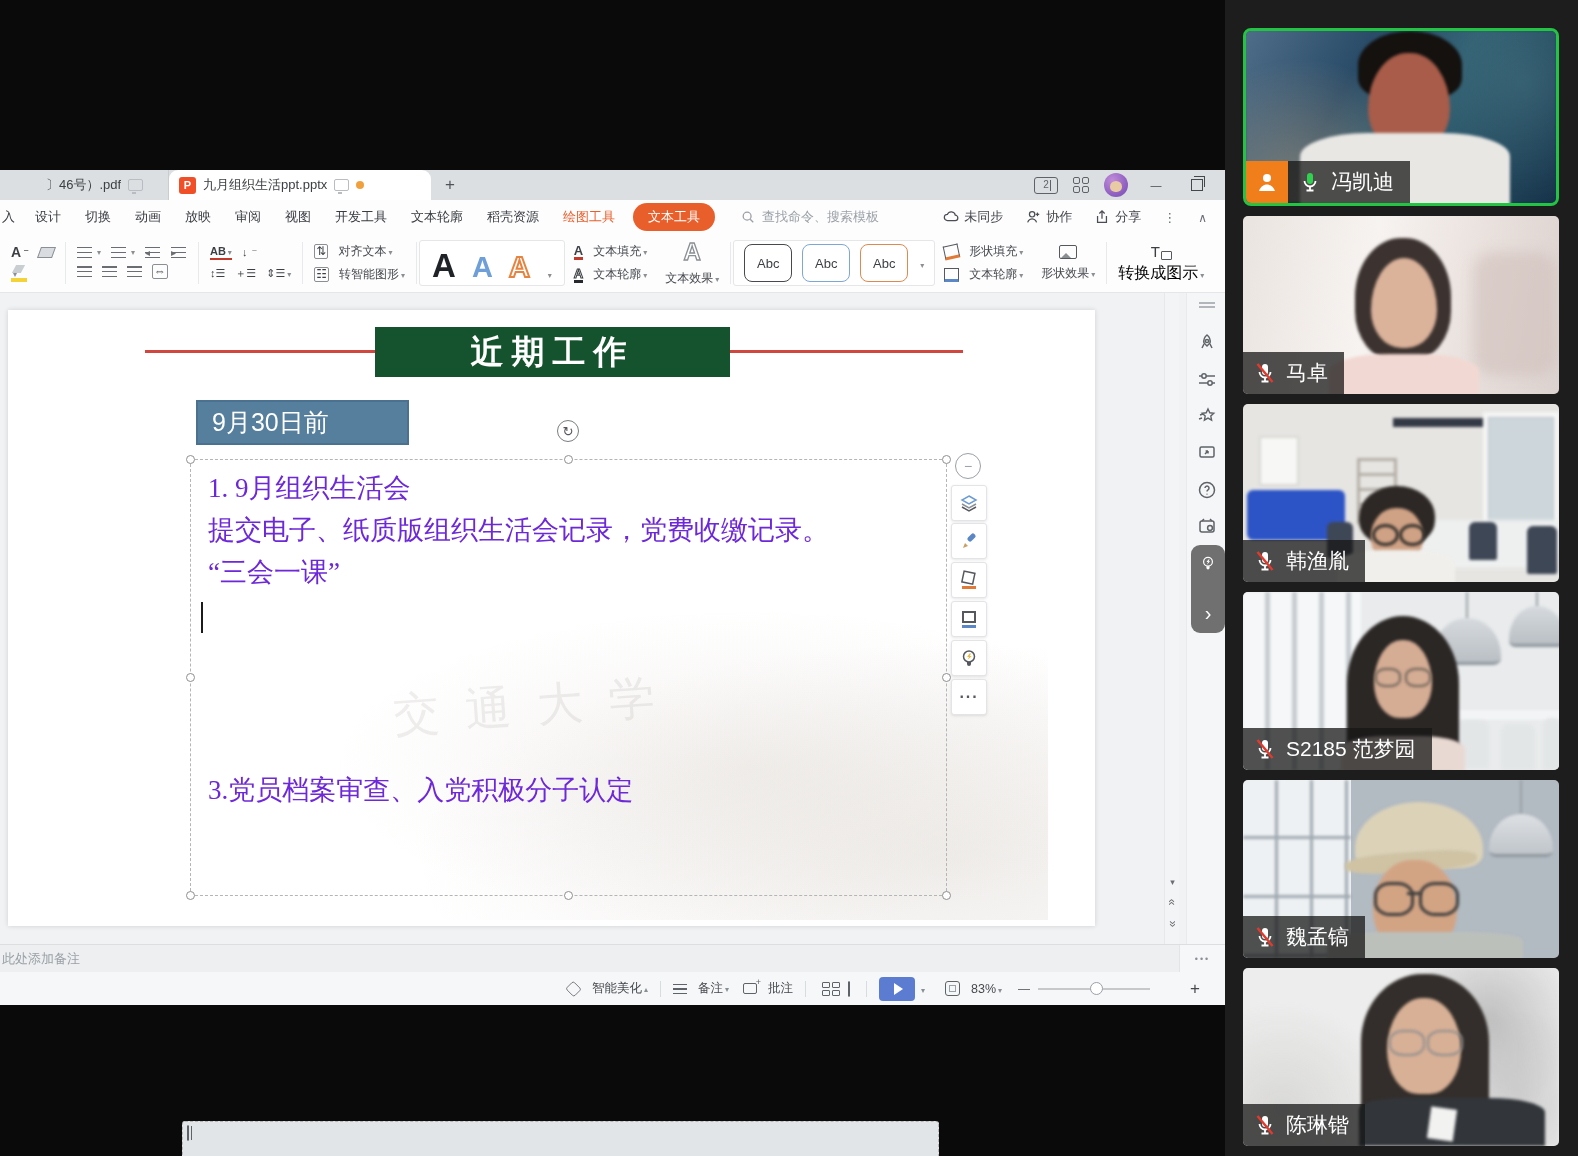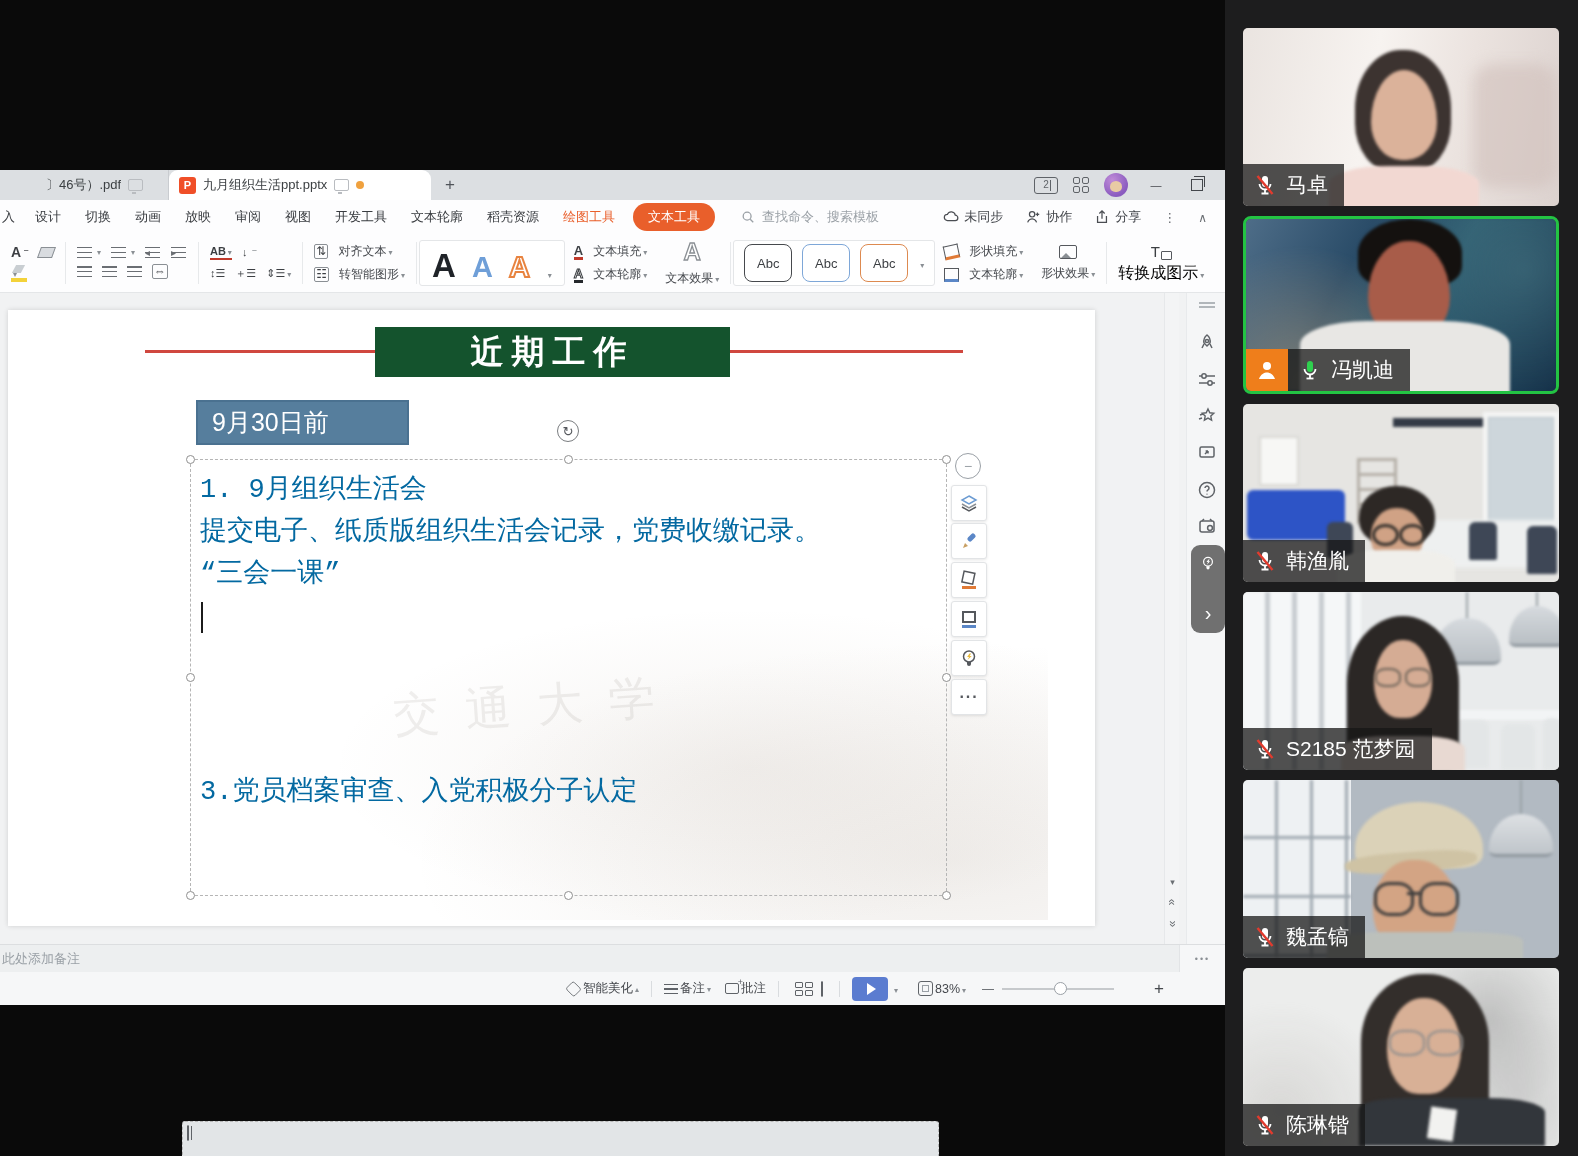--- a/index.html
+++ b/index.html
@@ -101,22 +101,22 @@
   .wmark{position:absolute;left:385px;top:365px;font-size:46px;letter-spacing:26px;color:rgba(110,100,90,.10);
          transform:rotate(-4deg);white-space:nowrap;pointer-events:none;}
   .wblob{position:absolute;left:250px;top:270px;width:790px;height:340px;pointer-events:none;
          background:radial-gradient(ellipse at 62% 55%,rgba(150,130,110,.10),transparent 60%),
                     radial-gradient(ellipse at 88% 82%,rgba(140,120,100,.13),transparent 55%);}
   .sel{position:absolute;left:182px;top:149px;width:757px;height:437px;border:1.5px dashed #b5b5b5;box-sizing:border-box;}
   .h{position:absolute;width:9px;height:9px;background:#fff;border:1.5px solid #8f8f8f;border-radius:50%;box-sizing:border-box;}
   .rot{position:absolute;left:549px;top:110px;width:22px;height:22px;border-radius:50%;background:#fff;border:1.5px solid #7a7d80;
        box-sizing:border-box;color:#55585d;font-size:13px;display:flex;align-items:center;justify-content:center;}
   .rot::after{content:"↻";}
-  .sp{position:absolute;left:192px;font-size:27px;color:#0369a1;white-space:nowrap;
-      font-family:Liberation Mono, monospace;}
+  .sp{position:absolute;left:200px;font-size:27px;color:#6d28d9;white-space:nowrap;
+      font-family:Liberation Serif, serif;}
   .cursor{position:absolute;left:193px;top:292px;width:2px;height:31px;background:#1b1b1b;}
   .fl-minus{position:absolute;left:955px;top:160px;width:26px;height:26px;border-radius:50%;border:1.5px solid #9aa0a6;
             box-sizing:border-box;background:#fff;color:#9aa0a6;font-size:14px;display:flex;align-items:center;justify-content:center;}
   .fl-minus::after{content:"−";}
   .flbox{position:absolute;left:951px;width:34px;height:34px;background:#fff;border:1px solid #e2e4e6;border-radius:3px;
          box-shadow:0 1px 3px rgba(0,0,0,.10);display:flex;align-items:center;justify-content:center;}
   .fl-dots::after{content:"···";color:#55585d;font-weight:bold;letter-spacing:1px;}
   .vscroll{position:absolute;left:1164px;top:0;width:15px;height:651px;background:#f3f4f5;border-left:1px solid #e6e8ea;box-sizing:border-box;}
   .sarr{position:absolute;left:0;width:15px;text-align:center;color:#6a6e73;font-size:9px;}
   .sarr.d1{top:584px;}.sarr.d1::after{content:"▾";}
@@ -129,21 +129,21 @@
   .rchev{color:#fff;font-size:20px;line-height:1;}.rchev::after{content:"›";}
   
   .notesbar{position:absolute;left:0;top:774px;width:100%;height:28px;background:#edeff0;border-top:1px solid #dcdee0;
             box-sizing:border-box;display:flex;align-items:center;font-size:13px;color:#9aa0a6;}
   .notes-text{padding-left:2px;}
   .notes-more{margin-left:auto;width:45px;height:100%;background:#f6f7f8;border-left:1px solid #e2e4e6;
               display:flex;align-items:center;justify-content:center;color:#8a8f94;font-size:9px;letter-spacing:2px;}
   .statusbar{position:absolute;left:0;top:802px;width:100%;height:33px;background:#f6f7f8;display:flex;align-items:center;
              font-size:12.5px;color:#45484d;box-sizing:border-box;}
   .sdiv{width:1px;height:16px;background:#d9dcdf;margin:0 12px;flex:none;}
-  .sitem{display:flex;align-items:center;gap:2px;white-space:nowrap;}
+  .sitem{display:flex;align-items:center;gap:11px;white-space:nowrap;}
   .vic{width:20px;height:16px;border:1.5px solid #5f6368;border-radius:2px;box-sizing:border-box;position:relative;}
   .vic.norm::after{content:"";position:absolute;left:3px;top:0;bottom:0;border-left:1.5px solid #5f6368;}
   .vic.sorter{border:none;display:grid;grid-template-columns:8px 8px;grid-gap:2px;width:auto;height:auto;}
   .vic.sorter i{width:8px;height:6px;border:1.3px solid #5f6368;border-radius:1px;box-sizing:border-box;}
   .vic.read::after{content:"";position:absolute;left:50%;top:0;bottom:0;border-left:1.5px solid #5f6368;}
   .vwrap{padding:4px;border-radius:3px;}
   .vwrap.sel{background:#e2e5e7;}
   .playbtn{width:36px;height:24px;background:#5b7cd0;border-radius:4px;display:flex;align-items:center;justify-content:center;}
   .playbtn::after{content:"";border-left:9px solid #fff;border-top:6px solid transparent;border-bottom:6px solid transparent;margin-left:2px;}
   .fit-ic{width:15px;height:15px;border:1.5px solid #5f6368;border-radius:3px;box-sizing:border-box;position:relative;}
@@ -595,63 +595,63 @@
       <span class="zminus" style="margin-left:16px"></span>
       <span class="zslider">
           <span class="zknob"></span>
         </span>
       <span class="zplus"></span>
     </div>
   </section>
 
   <aside class="meet">
 
+    <div class="tile active">
+      <div class="scene s2">
+        <div class="glow"></div>
+          <div class="hair"></div>
+          <div class="face"></div>
+          <div class="body"></div>
+      </div>
+      <div class="plate-row">
+        <div class="hostbadge">
+          <svg width="24" height="24" viewBox="0 0 24 24">
+              <circle cx="12" cy="8" r="4" fill="#fff"></circle>
+              <path d="M4 21c1.5-5 5.5-6.5 8-6.5s6.5 1.5 8 6.5z" fill="#fff"></path>
+            </svg>
+        </div>
+        <div class="plate">
+          <svg width="24" height="24" viewBox="0 0 24 24">
+              <path d="M12 3a3 3 0 0 1 3 3v5a3 3 0 0 1-6 0V6a3 3 0 0 1 3-3z" fill="#2fd14f"></path>
+              <path d="M6.5 11a5.5 5.5 0 0 0 11 0" stroke="#fff" stroke-width="1.8" fill="none"></path>
+              <line x1="12" y1="16.5" x2="12" y2="20" stroke="#fff" stroke-width="1.8"></line>
+              <line x1="8.5" y1="20.5" x2="15.5" y2="20.5" stroke="#fff" stroke-width="1.8"></line>
+            </svg>
+          <span>冯凯迪</span>
+        </div>
+      </div>
+    </div>
+
     <div class="tile">
       <div class="scene s1">
         <div class="blob"></div>
           <div class="hair"></div>
           <div class="face"></div>
           <div class="body"></div>
       </div>
       <div class="plate-row">
         <div class="plate">
           <svg width="24" height="24" viewBox="0 0 24 24">
               <path d="M12 3a3 3 0 0 1 3 3v5a3 3 0 0 1-6 0V6a3 3 0 0 1 3-3z" fill="#fff"></path>
               <path d="M6.5 11a5.5 5.5 0 0 0 11 0" stroke="#fff" stroke-width="1.8" fill="none"></path>
               <line x1="12" y1="16.5" x2="12" y2="20" stroke="#fff" stroke-width="1.8"></line>
               <line x1="8.5" y1="20.5" x2="15.5" y2="20.5" stroke="#fff" stroke-width="1.8"></line>
               <line x1="4.5" y1="3" x2="19.5" y2="21" stroke="#e23b2e" stroke-width="2.4"></line>
             </svg>
           <span>马卓</span>
-        </div>
-      </div>
-    </div>
-
-    <div class="tile active">
-      <div class="scene s2">
-        <div class="glow"></div>
-          <div class="hair"></div>
-          <div class="face"></div>
-          <div class="body"></div>
-      </div>
-      <div class="plate-row">
-        <div class="hostbadge">
-          <svg width="24" height="24" viewBox="0 0 24 24">
-              <circle cx="12" cy="8" r="4" fill="#fff"></circle>
-              <path d="M4 21c1.5-5 5.5-6.5 8-6.5s6.5 1.5 8 6.5z" fill="#fff"></path>
-            </svg>
-        </div>
-        <div class="plate">
-          <svg width="24" height="24" viewBox="0 0 24 24">
-              <path d="M12 3a3 3 0 0 1 3 3v5a3 3 0 0 1-6 0V6a3 3 0 0 1 3-3z" fill="#2fd14f"></path>
-              <path d="M6.5 11a5.5 5.5 0 0 0 11 0" stroke="#fff" stroke-width="1.8" fill="none"></path>
-              <line x1="12" y1="16.5" x2="12" y2="20" stroke="#fff" stroke-width="1.8"></line>
-              <line x1="8.5" y1="20.5" x2="15.5" y2="20.5" stroke="#fff" stroke-width="1.8"></line>
-            </svg>
-          <span>冯凯迪</span>
         </div>
       </div>
     </div>
 
     <div class="tile">
       <div class="scene s3">
         <div class="beam"></div>
           <div class="winr"></div>
           <div class="art"></div>
           <div class="sofa"></div>

